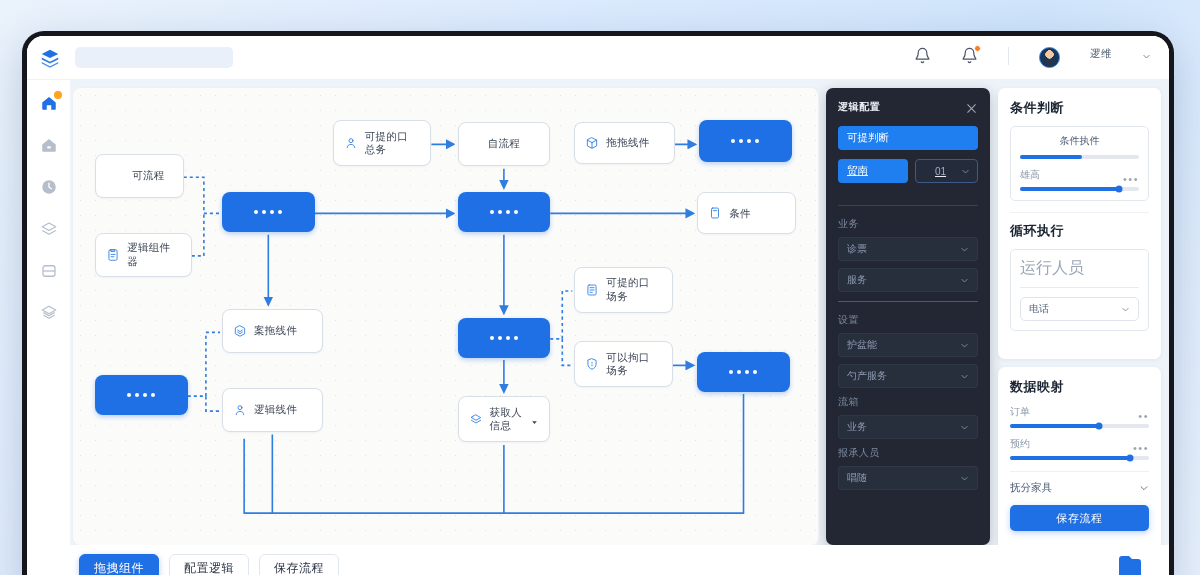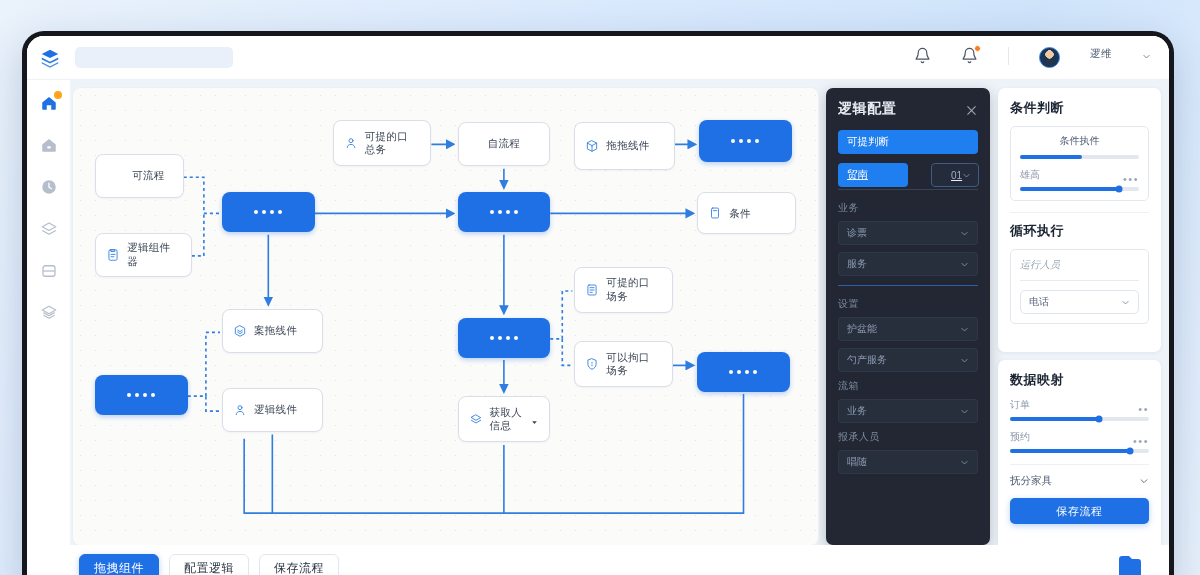--- a/index.html
+++ b/index.html
@@ -105,28 +105,28 @@
   .node .mini-caret{ width:7px;height:7px;margin-left:2px;flex:none; }
 
   
   .logic-panel {
     width:164px; flex:none; background:#222733; border-radius:7px;
     color:#e8ecf3; padding:12px 12px 10px; display:flex; flex-direction:column;
     box-shadow:0 4px 14px rgba(20,28,45,.25);
     overflow:hidden;
   }
   .lp-head { display:flex; align-items:center; margin-bottom:12px; }
-  .lp-title { font-size:14px; font-weight:700; letter-spacing:.6px; filter:blur(.3px); }
+  .lp-title { font-size:10px; font-weight:700; letter-spacing:.6px; filter:blur(.3px); }
   .lp-close { margin-left:auto; width:13px;height:13px; cursor:pointer; opacity:.75;}
   .lp-primary {
     height:24px; border-radius:4px; background:#1f7ef0; display:flex;
     align-items:center; padding:0 9px; font-size:10.5px; color:#fff;
     filter:blur(.25px); cursor:pointer; margin-bottom:9px;
   }
-  .lp-row { display:flex; gap:23px; margin-bottom:0;text-decoration:underline; }
+  .lp-row { display:flex; gap:7px; margin-bottom:20px;text-decoration:underline; }
   .lp-chip {
     flex:0 0 70px; height:24px; border-radius:4px; background:#1f7ef0;
     display:flex; align-items:center; padding:0 9px; font-size:10.5px;
     color:#fff; filter:blur(.25px); cursor:pointer;
   }
   .lp-select {
     flex:1; height:24px; border-radius:4px; border:1px solid #3e5a86;
     background:#242b3a; display:flex; align-items:center; padding:0 7px;
     font-size:10px; color:#9fb0c8; cursor:pointer;
   }
@@ -161,21 +161,21 @@
     position:absolute; top:50%; width:7px;height:7px;border-radius:50%;background:#1f6fe5;
     transform:translate(-50%,-50%); display:block;
   }
   .rowline { display:flex; align-items:flex-end; margin:9px 0 5px; }
   .rowline .rl-label { font-size:10px; color:#8b97a8; filter:blur(.3px); }
   .rowline .rl-dots { margin-left:auto; color:#9aa6b6; font-size:11px; letter-spacing:1.5px; line-height:6px;}
   .hr { height:1px; background:#edf0f4; margin:11px 0 9px; }
   .rp-input {
     border:1px solid #e3e8ef; border-radius:5px; padding:8px 9px 9px;
   }
-  .rp-input .ph { font-size:10px; color:#9aa6b6; filter:blur(.3px);font-style:italic; }
+  .rp-input .ph { font-size:16px; color:#9aa6b6; filter:blur(.3px); }
   .rp-input .uline { height:1px; background:#e7ebf1; margin:8px 0 9px; }
   .rp-select {
     height:24px; border:1px solid #dfe5ed; border-radius:5px; display:flex;
     align-items:center; padding:0 8px; font-size:10px; color:#55637a; cursor:pointer;
   }
   .rp-select .v{ filter:blur(.3px);} .rp-select .c{ margin-left:auto;width:9px;height:9px;}
   .rp-foot-select {
     display:flex; align-items:center; font-size:10.5px; color:#4c5a70; cursor:pointer;
   }
   .rp-foot-select .v{filter:blur(.3px);} .rp-foot-select .c{margin-left:auto;width:10px;height:10px;}
@@ -360,21 +360,21 @@
               <span class="nicon"><svg viewBox="0 0 24 24" width="14" height="14" fill="none" stroke="#2f7de1" stroke-width="1.5" stroke-linecap="round" stroke-linejoin="round">
                   <circle cx="12" cy="8" r="3.4"></circle>
                   <path d="M5.5 20c0-3.6 2.9-5.6 6.5-5.6s6.5 2 6.5 5.6"></path>
                 </svg></span>
               <span class="txt">可提的口
 总务</span>
             </div>
             <div class="node card" style="left: 51.6216%; top: 7.44186%; width: 12.4324%; height: 44px; justify-content: center;">
               <span class="txt">自流程</span>
             </div>
-            <div class="node card" style="left: 67.2973%; top: 7.44186%; width: 13.5135%; height: 48px;">
+            <div class="node card" style="left: 67.2973%; top: 7.44186%; width: 13.5135%; height: 42px;">
               <span class="nicon"><svg viewBox="0 0 24 24" width="14" height="14" fill="none" stroke="#2f7de1" stroke-width="1.5" stroke-linecap="round" stroke-linejoin="round">
                   <path d="M12 3l8 4v10l-8 4-8-4V7z"></path>
                   <path d="M12 11.3 20 7M12 11.3 4 7M12 11.3V21"></path>
                 </svg></span>
               <span class="txt">拖拖线件</span>
             </div>
             <div class="node blue" style="left: 84.0541%; top: 6.97674%; width: 12.4324%; height: 42px;">
               <span class="dots">
                 <i></i>
                 <i></i>

